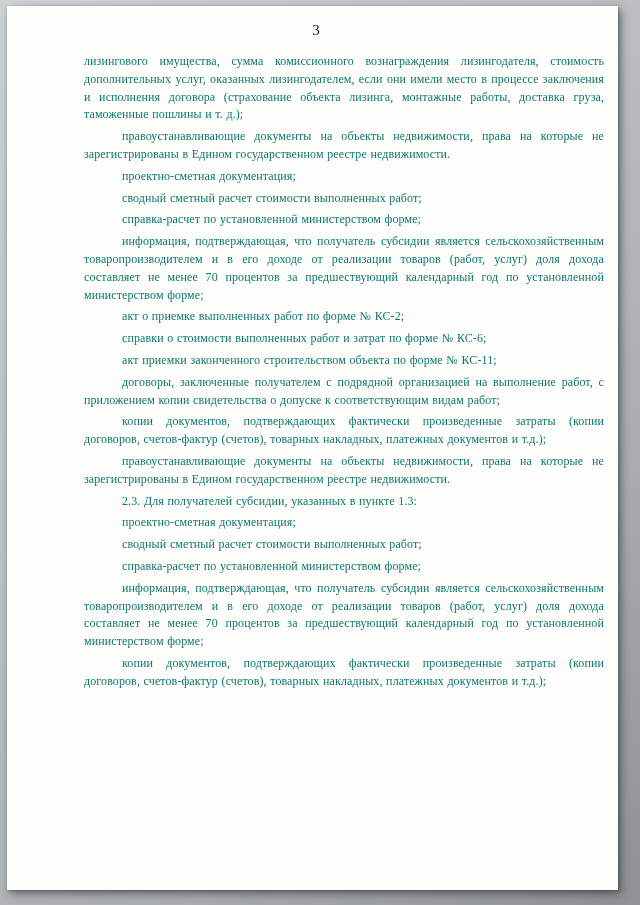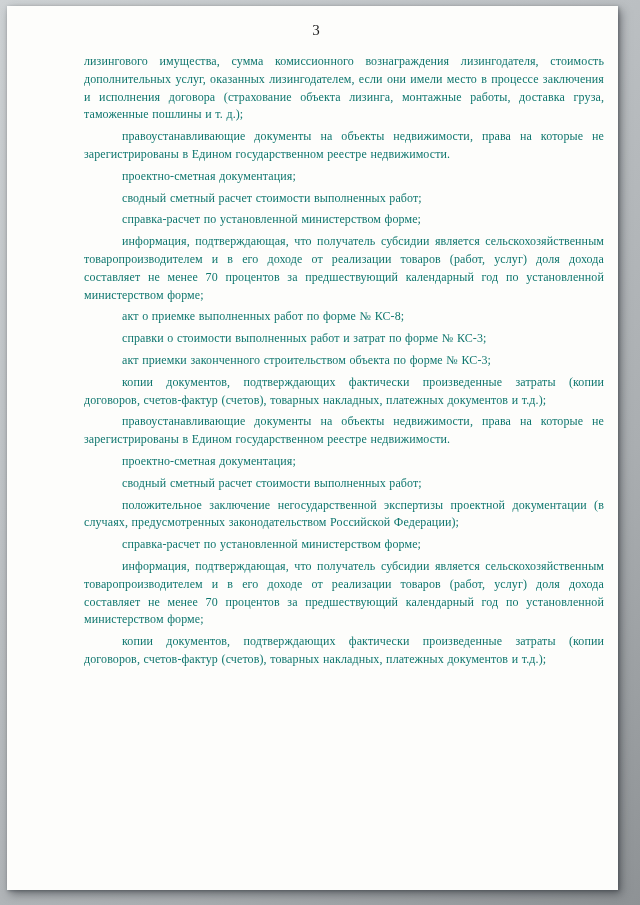--- a/index.html
+++ b/index.html
@@ -55,26 +55,27 @@
 <div class="scan">
   <div class="page">
     <div class="page-number">3</div>
     <div class="doc-body">
         <p class="no-indent">лизингового имущества, сумма комиссионного вознаграждения лизингодателя, стоимость дополнительных услуг, оказанных лизингодателем, если они имели место в процессе заключения и исполнения договора (страхование объекта лизинга, монтажные работы, доставка груза, таможенные пошлины и т. д.);</p>
         <p>правоустанавливающие документы на объекты недвижимости, права на которые не зарегистрированы в Едином государственном реестре недвижимости.</p>
         <p>проектно-сметная документация;</p>
         <p>сводный сметный расчет стоимости выполненных работ;</p>
         <p>справка-расчет по установленной министерством форме;</p>
         <p>информация, подтверждающая, что получатель субсидии является сельскохозяйственным товаропроизводителем и в его доходе от реализации товаров (работ, услуг) доля дохода составляет не менее 70 процентов за предшествующий календарный год по установленной министерством форме;</p>
-        <p>акт о приемке выполненных работ по форме № КС-8;</p>
-        <p>справки о стоимости выполненных работ и затрат по форме № КС-3;</p>
-        <p>акт приемки законченного строительством объекта по форме № КС-3;</p>
+        <p>акт о приемке выполненных работ по форме № КС-2;</p>
+        <p>справки о стоимости выполненных работ и затрат по форме № КС-6;</p>
+        <p>акт приемки законченного строительством объекта по форме № КС-11;</p>
+        <p>договоры, заключенные получателем с подрядной организацией на выполнение работ, с приложением копии свидетельства о допуске к соответствующим видам работ;</p>
         <p>копии документов, подтверждающих фактически произведенные затраты (копии договоров, счетов-фактур (счетов), товарных накладных, платежных документов и т.д.);</p>
         <p>правоустанавливающие документы на объекты недвижимости, права на которые не зарегистрированы в Едином государственном реестре недвижимости.</p>
+        <p>2.3. Для получателей субсидии, указанных в пункте 1.3:</p>
         <p>проектно-сметная документация;</p>
         <p>сводный сметный расчет стоимости выполненных работ;</p>
-        <p>положительное заключение негосударственной экспертизы проектной документации (в случаях, предусмотренных законодательством Российской Федерации);</p>
         <p>справка-расчет по установленной министерством форме;</p>
         <p>информация, подтверждающая, что получатель субсидии является сельскохозяйственным товаропроизводителем и в его доходе от реализации товаров (работ, услуг) доля дохода составляет не менее 70 процентов за предшествующий календарный год по установленной министерством форме;</p>
         <p>копии документов, подтверждающих фактически произведенные затраты (копии договоров, счетов-фактур (счетов), товарных накладных, платежных документов и т.д.);</p>
       </div>
   </div>
 </div>
 
 </body></html>

